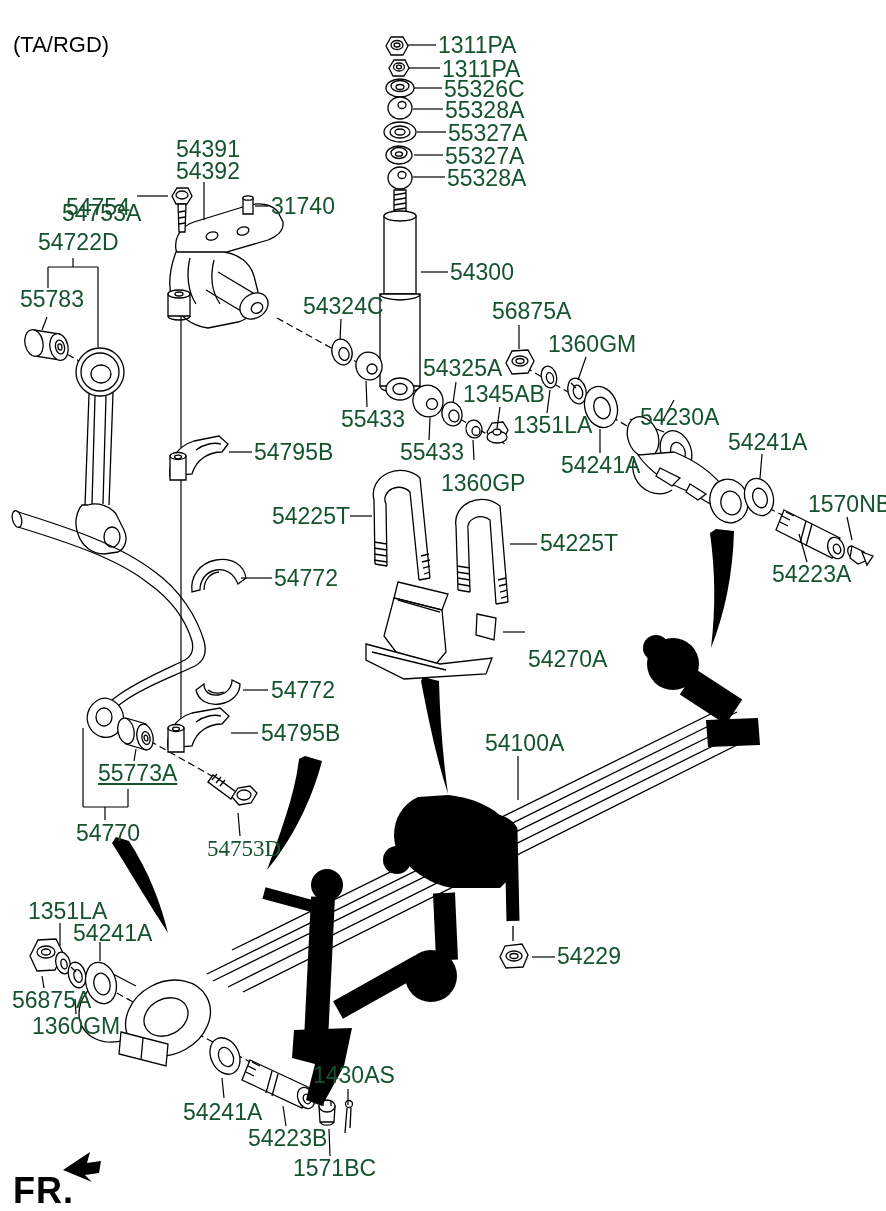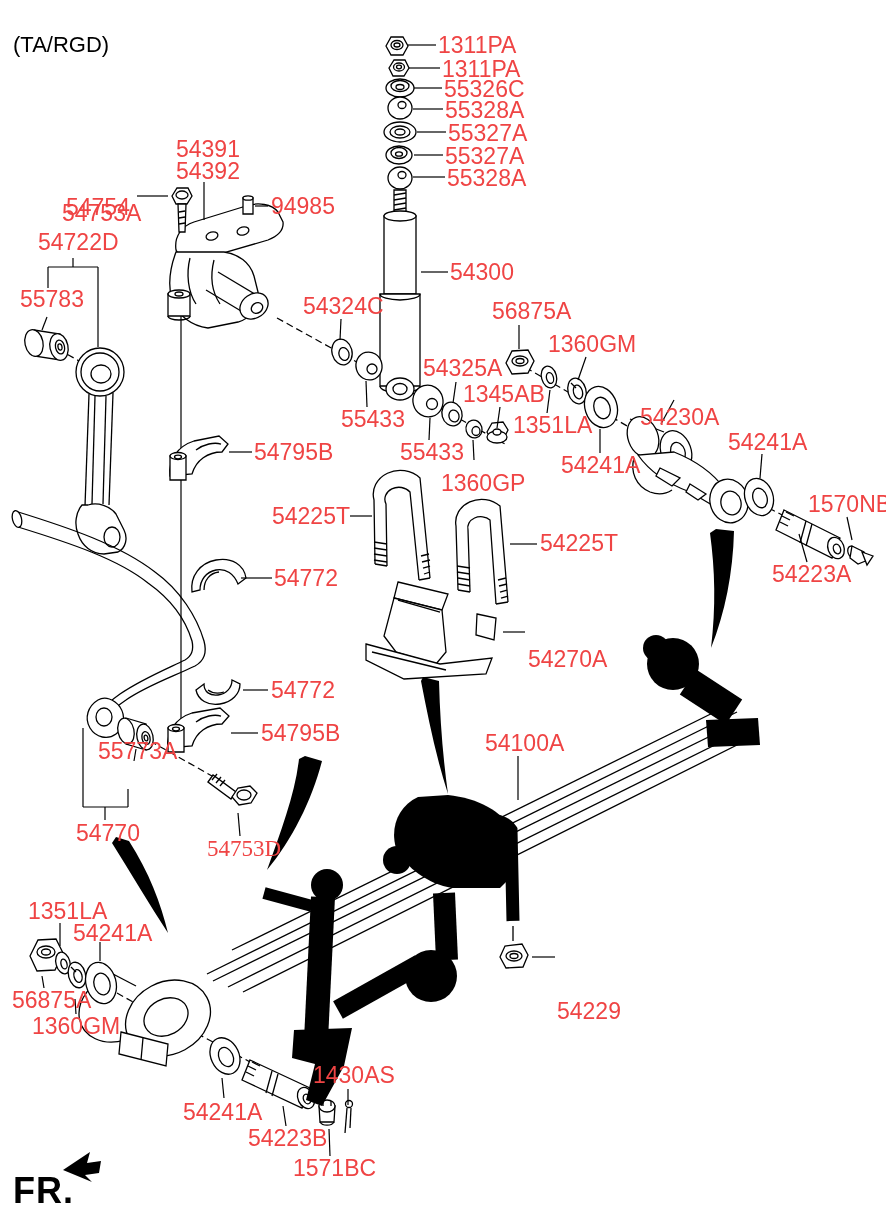--- a/index.html
+++ b/index.html
@@ -1,19 +1,19 @@
 <!DOCTYPE html>
 <html><head>
 <meta charset="utf-8">
 <style>
   html,body{margin:0;padding:0;background:#fff;}
   #stage{position:relative;width:886px;height:1211px;background:#ffffff;overflow:hidden;
          font-family:"Liberation Sans", sans-serif;}
   #drawing{position:absolute;left:0;top:0;}
-  .plabel{position:absolute;font-size:23px;line-height:1;color:#ef4444;white-space:nowrap;
+  .plabel{position:absolute;font-size:23px;line-height:1;color:#14532d;white-space:nowrap;
           font-family:"Liberation Sans", sans-serif;}
   #diagram-title{position:absolute;left:13px;top:12px;font-size:22px;color:#000000;margin-top:20px;}
   #fr-marker{position:absolute;left:13px;top:1170px;font-size:36px;font-weight:bold;color:#000;letter-spacing:1px;}
   svg *{vector-effect:non-scaling-stroke;}
   .ln{stroke:#000;stroke-width:1.3;fill:none;}
   .pt{stroke:#000;stroke-width:1.3;fill:#fff;}
   .blk{fill:#000;stroke:none;}
   .dash{stroke:#000;stroke-width:1.2;fill:none;stroke-dasharray:7 4;}
   .ldr{stroke:#000;stroke-width:1.2;fill:none;}
 </style>
@@ -484,21 +484,21 @@
       <div class="plabel" style="left: 444px; top: 78px;">55326C</div>
       <div class="plabel" style="left: 445px; top: 99px;">55328A</div>
       <div class="plabel" style="left: 448px; top: 122px;">55327A</div>
       <div class="plabel" style="left: 445px; top: 145px;">55327A</div>
       <div class="plabel" style="left: 447px; top: 167px;">55328A</div>
       <div class="plabel" style="left: 176px; top: 138px;">54391</div>
       <div class="plabel" style="left: 176px; top: 160px;">54392</div>
       <div class="plabel" style="left: 62px; top: 174px; margin-top: 28px;">54753A</div>
       <div class="plabel" style="left: 66px; top: 196px;">54754</div>
       <div class="plabel" style="left: 38px; top: 231px;">54722D</div>
-      <div class="plabel" style="left: 271px; top: 195px;">94985</div>
+      <div class="plabel" style="left: 271px; top: 195px;">31740</div>
       <div class="plabel" style="left: 20px; top: 288px;">55783</div>
       <div class="plabel" style="left: 450px; top: 261px;">54300</div>
       <div class="plabel" style="left: 303px; top: 295px;">54324C</div>
       <div class="plabel" style="left: 492px; top: 300px;">56875A</div>
       <div class="plabel" style="left: 548px; top: 333px;">1360GM</div>
       <div class="plabel" style="left: 423px; top: 357px;">54325A</div>
       <div class="plabel" style="left: 640px; top: 377px; margin-top: 29px;">54230A</div>
       <div class="plabel" style="left: 463px; top: 383px;">1345AB</div>
       <div class="plabel" style="left: 341px; top: 408px;">55433</div>
       <div class="plabel" style="left: 513px; top: 414px;">1351LA</div>
@@ -509,26 +509,26 @@
       <div class="plabel" style="left: 441px; top: 461px; margin-top: 11px;">1360GP</div>
       <div class="plabel" style="left: 808px; top: 493px;">1570NB</div>
       <div class="plabel" style="left: 272px; top: 505px;">54225T</div>
       <div class="plabel" style="left: 540px; top: 532px;">54225T</div>
       <div class="plabel" style="left: 772px; top: 563px;">54223A</div>
       <div class="plabel" style="left: 274px; top: 567px;">54772</div>
       <div class="plabel" style="left: 528px; top: 648px; text-align: right;">54270A</div>
       <div class="plabel" style="left: 271px; top: 679px;">54772</div>
       <div class="plabel" style="left: 261px; top: 722px;">54795B</div>
       <div class="plabel" style="left: 485px; top: 732px;">54100A</div>
-      <div class="plabel" style="left: 98px; top: 740px;">55773A</div>
+      <div class="plabel" style="left: 98px; top: 762px; text-decoration: underline;">55773A</div>
       <div class="plabel" style="left: 76px; top: 822px;">54770</div>
       <div class="plabel" style="left: 207px; top: 837px; font-family: Liberation Serif, serif;">54753D</div>
       <div class="plabel" style="left: 28px; top: 900px;">1351LA</div>
       <div class="plabel" style="left: 73px; top: 922px;">54241A</div>
-      <div class="plabel" style="left: 557px; top: 1000px; text-align: center;">54229</div>
+      <div class="plabel" style="left: 557px; top: 945px; text-align: center;">54229</div>
       <div class="plabel" style="left: 12px; top: 989px;">56875A</div>
       <div class="plabel" style="left: 32px; top: 1015px;">1360GM</div>
       <div class="plabel" style="left: 313px; top: 1064px;">1430AS</div>
       <div class="plabel" style="left: 183px; top: 1101px;">54241A</div>
       <div class="plabel" style="left: 248px; top: 1127px;">54223B</div>
       <div class="plabel" style="left: 293px; top: 1157px;">1571BC</div>
     </div>
 <div id="fr-marker">FR.</div>
 
 </div>

